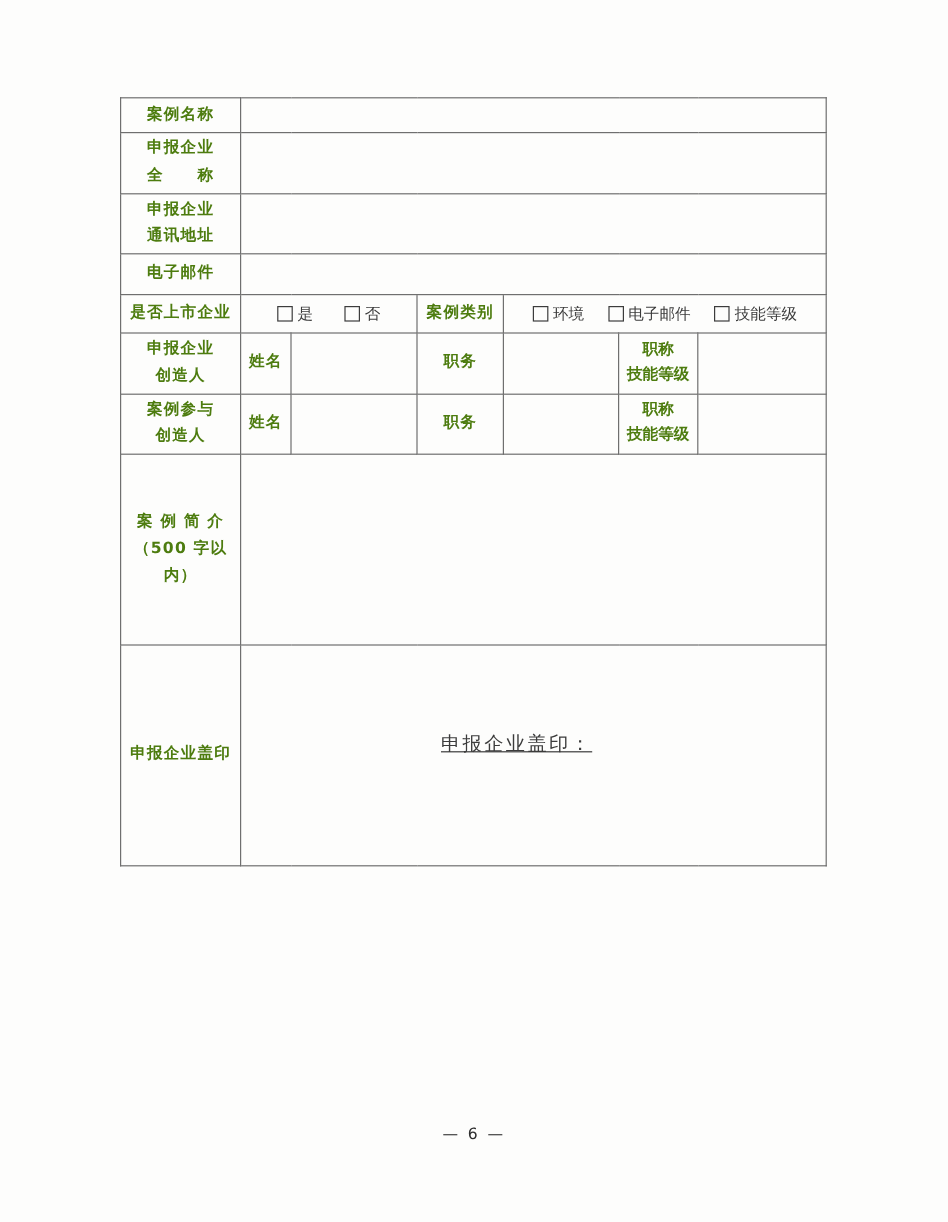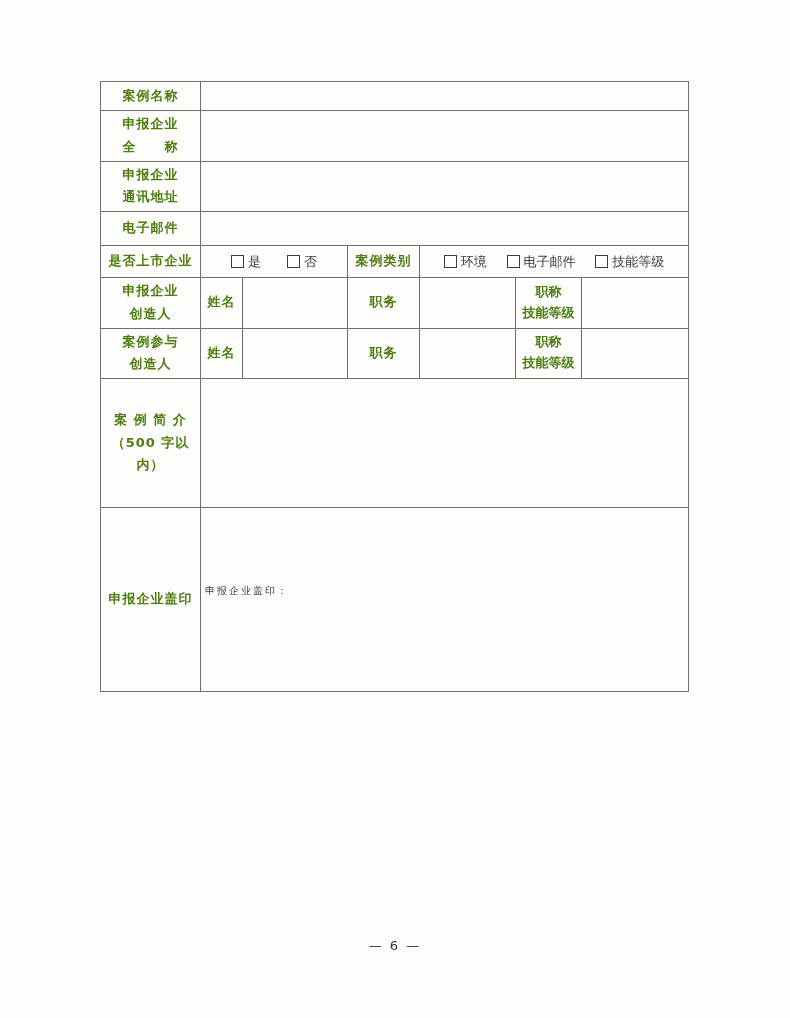--- a/index.html
+++ b/index.html
@@ -37,24 +37,26 @@
   }
   .opt{display:inline-flex;align-items:center;gap:4px;white-space:nowrap;}
   .cbx{
     display:inline-block;width:11px;height:11px;
     border:1px solid #3c3c3c;background:transparent;flex:0 0 auto;
   }
   td.seal-cell{
     vertical-align:bottom;
   }
   .seal-text{
+    text-align:center;
     padding-bottom:18px;
     padding-right:28px;
     letter-spacing:2px;
-    font-size:10px;
+    font-size:16px;
+    text-decoration:underline;
   }
   .page-number{
     position:absolute;left:0;right:0;top:938px;
     text-align:center;font-size:13px;letter-spacing:2px;color:#2f2f2f;
   }
 </style>
 </head>
 <body>
 
 <div class="sheet">
@@ -144,21 +146,21 @@
 创造人</td>
       <td class="lbl">姓名</td>
       <td class="field"></td>
       <td class="lbl">职务</td>
       <td class="field"></td>
       <td class="lbl small-lbl">职称
 技能等级</td>
       <td class="field"></td>
     </tr>
 
-    <tr style="height:129px">
+    <tr style="height:159px">
       <td class="lbl">案 例 简 介
 （500 字以内）</td>
       <td class="field" colspan="6"></td>
     </tr>
 
 
     <tr style="height:184px">
       <td class="lbl">申报企业盖印</td>
       <td class="field seal-cell" colspan="6">
         <div class="seal-text">申报企业盖印：</div>

